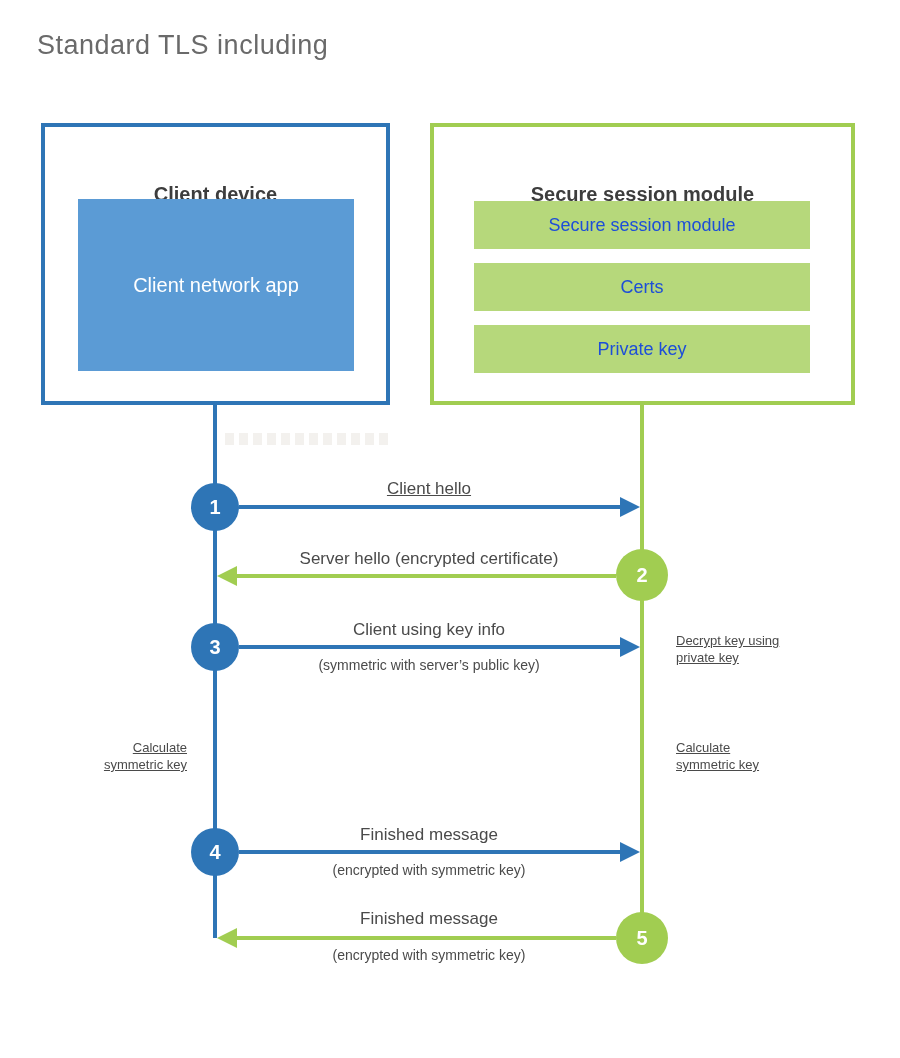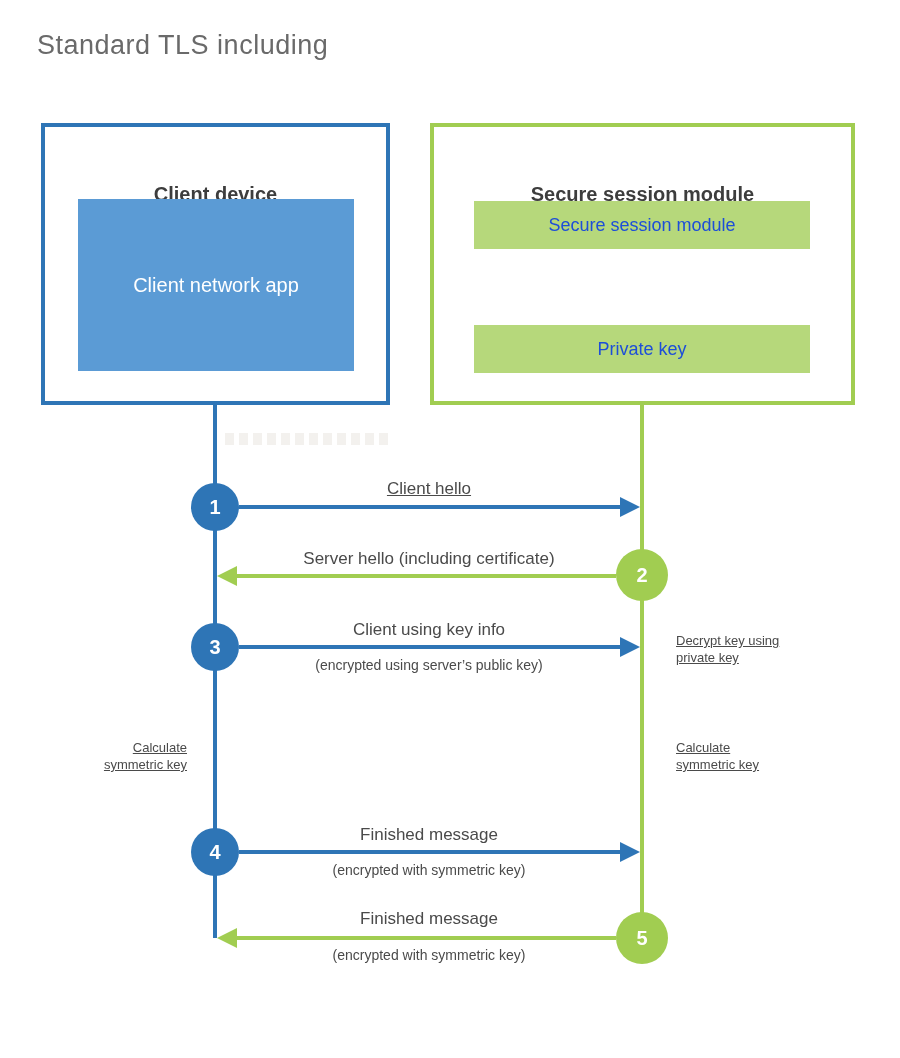--- a/index.html
+++ b/index.html
@@ -102,47 +102,48 @@
 
   <div class="entity-box client-box">
     <div class="entity-title">Client device</div>
   </div>
   <div class="client-app">Client network app</div>
 
   <div class="entity-box server-box">
     <div class="entity-title">Secure session module</div>
   </div>
   <div class="server-module mod-0">Secure session module</div>
+  <div class="server-module mod-1">Certs</div>
   <div class="server-module mod-2">Private key</div>
 
   <div class="vline client-line"></div>
   <div class="vline server-line"></div>
   <div class="ghost-dashes"></div>
 
   <div class="step-circle blue-circle c1">
     <span>1</span>
   </div>
   <div class="arrow-line blue-fill a1-line"></div>
   <div class="head head-right a1-head"></div>
   <div class="msg-label l1">Client hello</div>
 
   <div class="step-circle green-circle c2">
     <span>2</span>
   </div>
   <div class="arrow-line green-fill a2-line"></div>
   <div class="head head-left a2-head"></div>
-  <div class="msg-label l2">Server hello (including certificate)</div>
+  <div class="msg-label l2">Server hello (encrypted certificate)</div>
 
   <div class="step-circle blue-circle c3">
     <span>3</span>
   </div>
   <div class="arrow-line blue-fill a3-line"></div>
   <div class="head head-right a3-head"></div>
   <div class="msg-label l3a">Client using key info</div>
-  <div class="msg-sublabel l3b">(encrypted using server’s public key)</div>
+  <div class="msg-sublabel l3b">(symmetric with server’s public key)</div>
   <div class="side-note decrypt-note">
     <div>Decrypt key using</div>
     <div>private key</div>
   </div>
 
   <div class="side-note calc-note-left">
     <div>Calculate</div>
     <div>symmetric key</div>
   </div>
   <div class="side-note calc-note-right">

